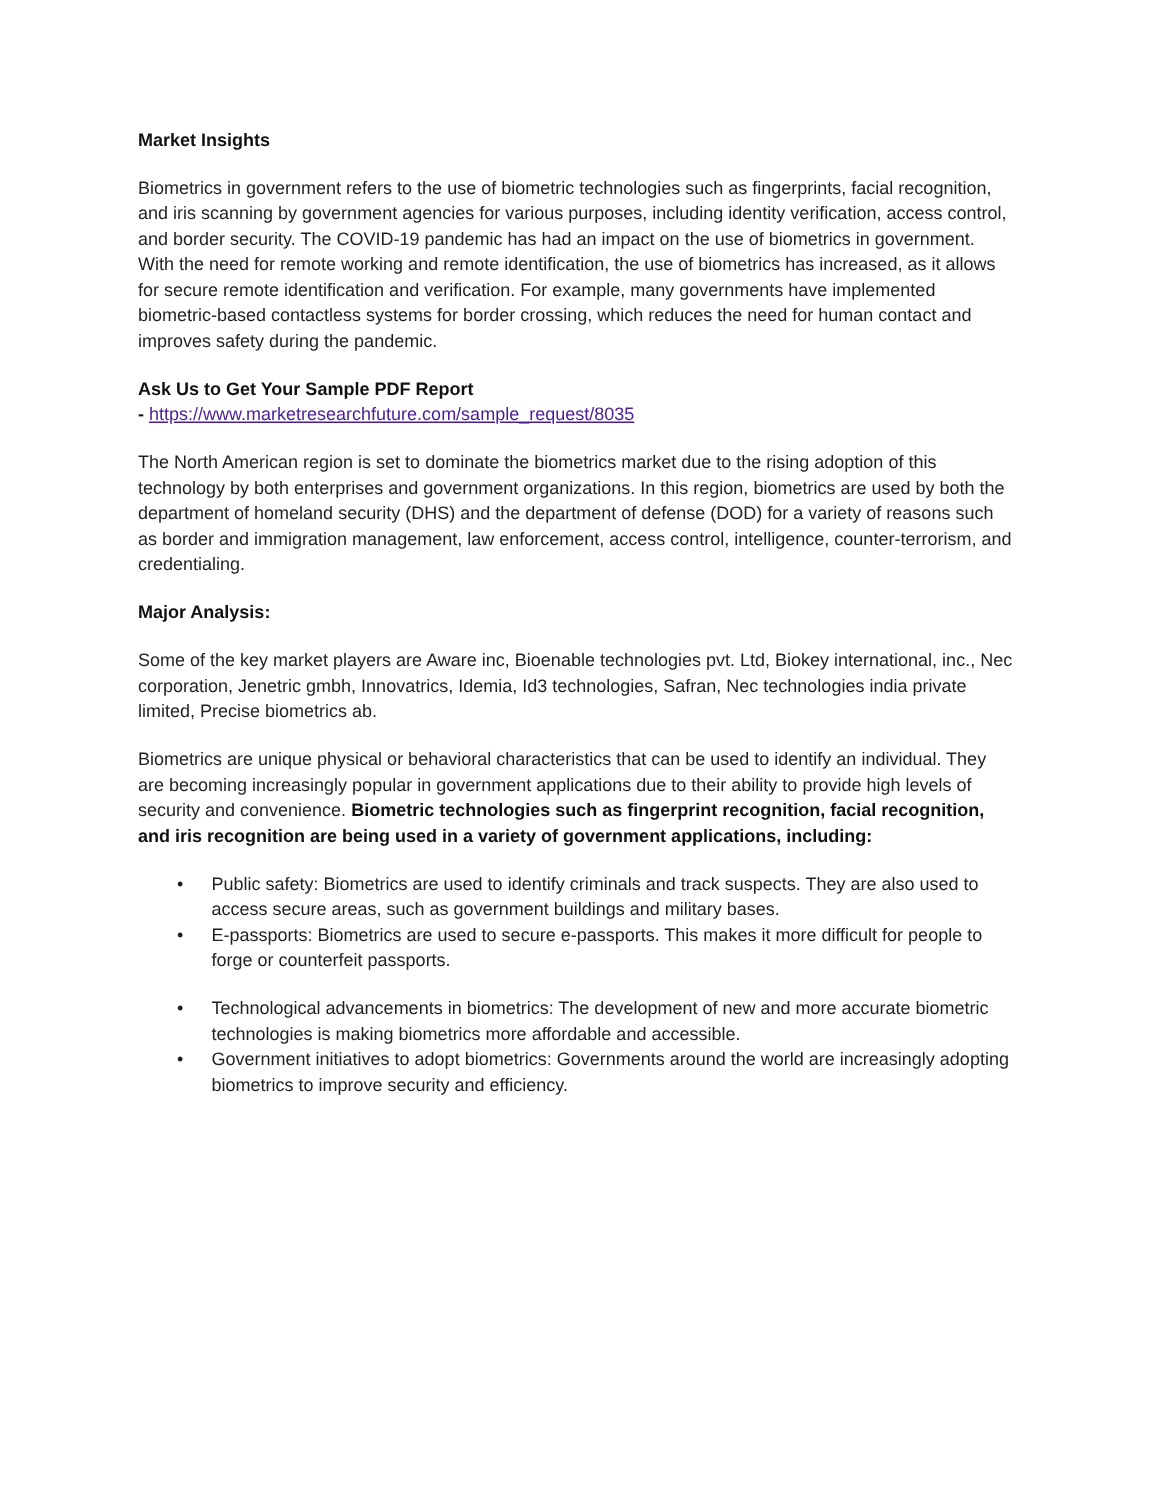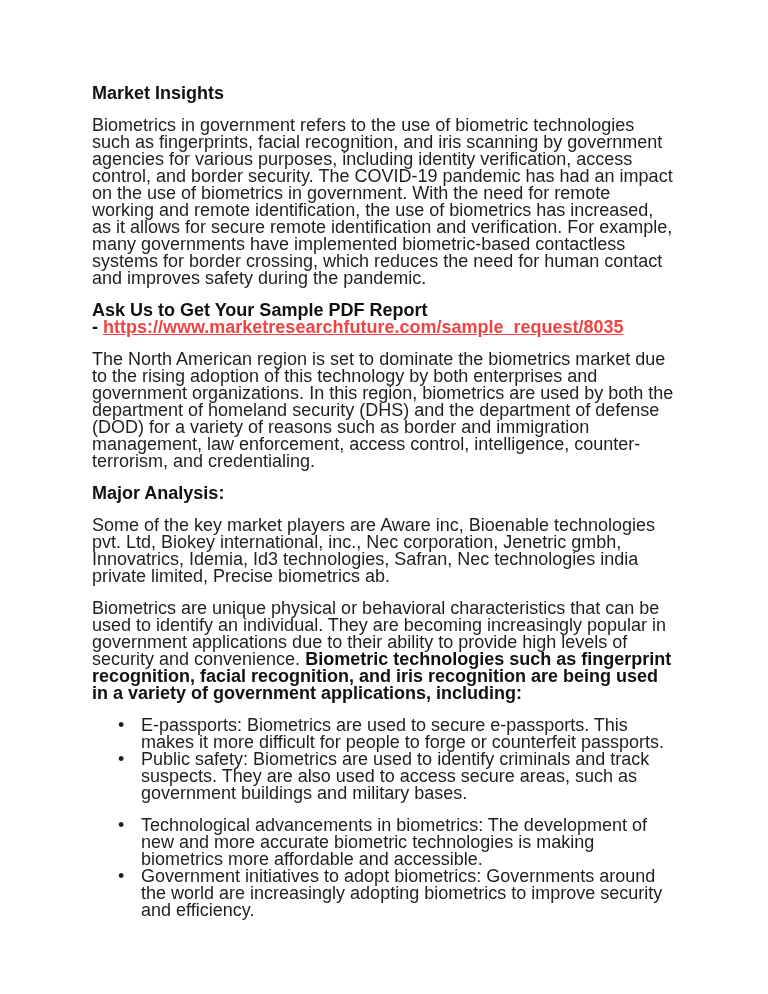--- a/index.html
+++ b/index.html
@@ -8,33 +8,33 @@
     background: #ffffff;
   }
   .page {
     position: relative;
     width: 768px;
     height: 922px;
     box-sizing: border-box;
     background: #ffffff;
     padding: 85px 92px 40px 92px;
     font-family: "Liberation Sans", sans-serif;
-    font-size: 18px;
+    font-size: 12px;
     line-height: 17px;
     color: #1f1f1f;
     overflow: hidden;
   }
   .para { margin: 0 0 15px 0; }
   .bold { font-weight: bold; color: #111111; }
   a.doclink {
     text-decoration: underline;
     cursor: pointer;
   }
   a.link-biometrics { color: #2b2bd5; }
-  a.link-sample { color: #ef4444; font-weight: bold; }
+  a.link-sample { color: #4c1d95; font-weight: normal; }
   ul.bullets {
     list-style: none;
     margin: 0 0 15px 0;
     padding: 0;
   }
   ul.bullets li {
     position: relative;
     padding-left: 49px;
     margin: 0;
   }
@@ -74,22 +74,22 @@
 
   <div class="para">
     <span>Some of the key market players are Aware inc, Bioenable technologies pvt. Ltd, Biokey international, inc., Nec corporation, Jenetric gmbh, Innovatrics, Idemia, Id3 technologies, Safran, Nec technologies india private limited, Precise biometrics ab.</span>
   </div>
 
   <div class="para">
     <span>Biometrics are unique physical or behavioral characteristics that can be used to identify an individual. They are becoming increasingly popular in government applications due to their ability to provide high levels of security and convenience. </span><span class="bold">Biometric technologies such as fingerprint recognition, facial recognition, and iris recognition are being used in a variety of government applications, including:</span>
   </div>
 
   <ul class="bullets">
+    <li>Public safety: Biometrics are used to identify criminals and track suspects. They are also used to access secure areas, such as government buildings and military bases.</li>
     <li>E-passports: Biometrics are used to secure e-passports. This makes it more difficult for people to forge or counterfeit passports.</li>
-    <li>Public safety: Biometrics are used to identify criminals and track suspects. They are also used to access secure areas, such as government buildings and military bases.</li>
   </ul>
 
 
   <ul class="bullets">
     <li>Technological advancements in biometrics: The development of new and more accurate biometric technologies is making biometrics more affordable and accessible.</li>
     <li>Government initiatives to adopt biometrics: Governments around the world are increasingly adopting biometrics to improve security and efficiency.</li>
   </ul>
 
 </div>
 

